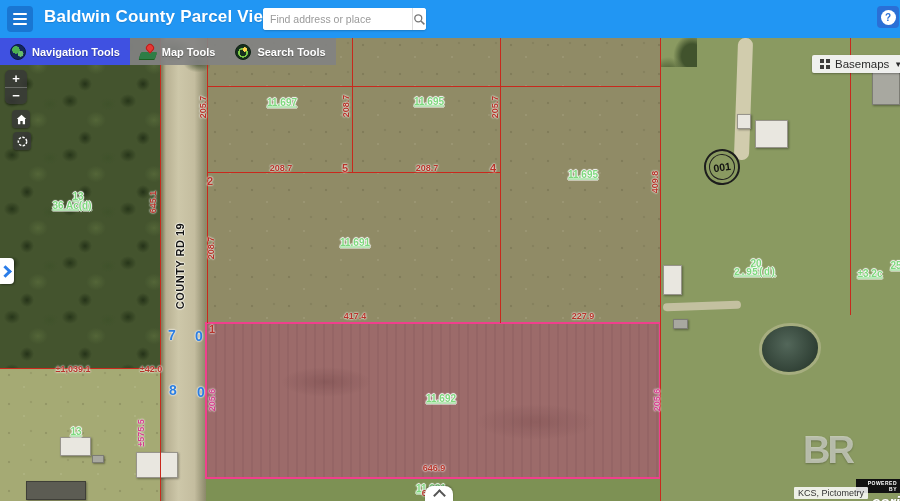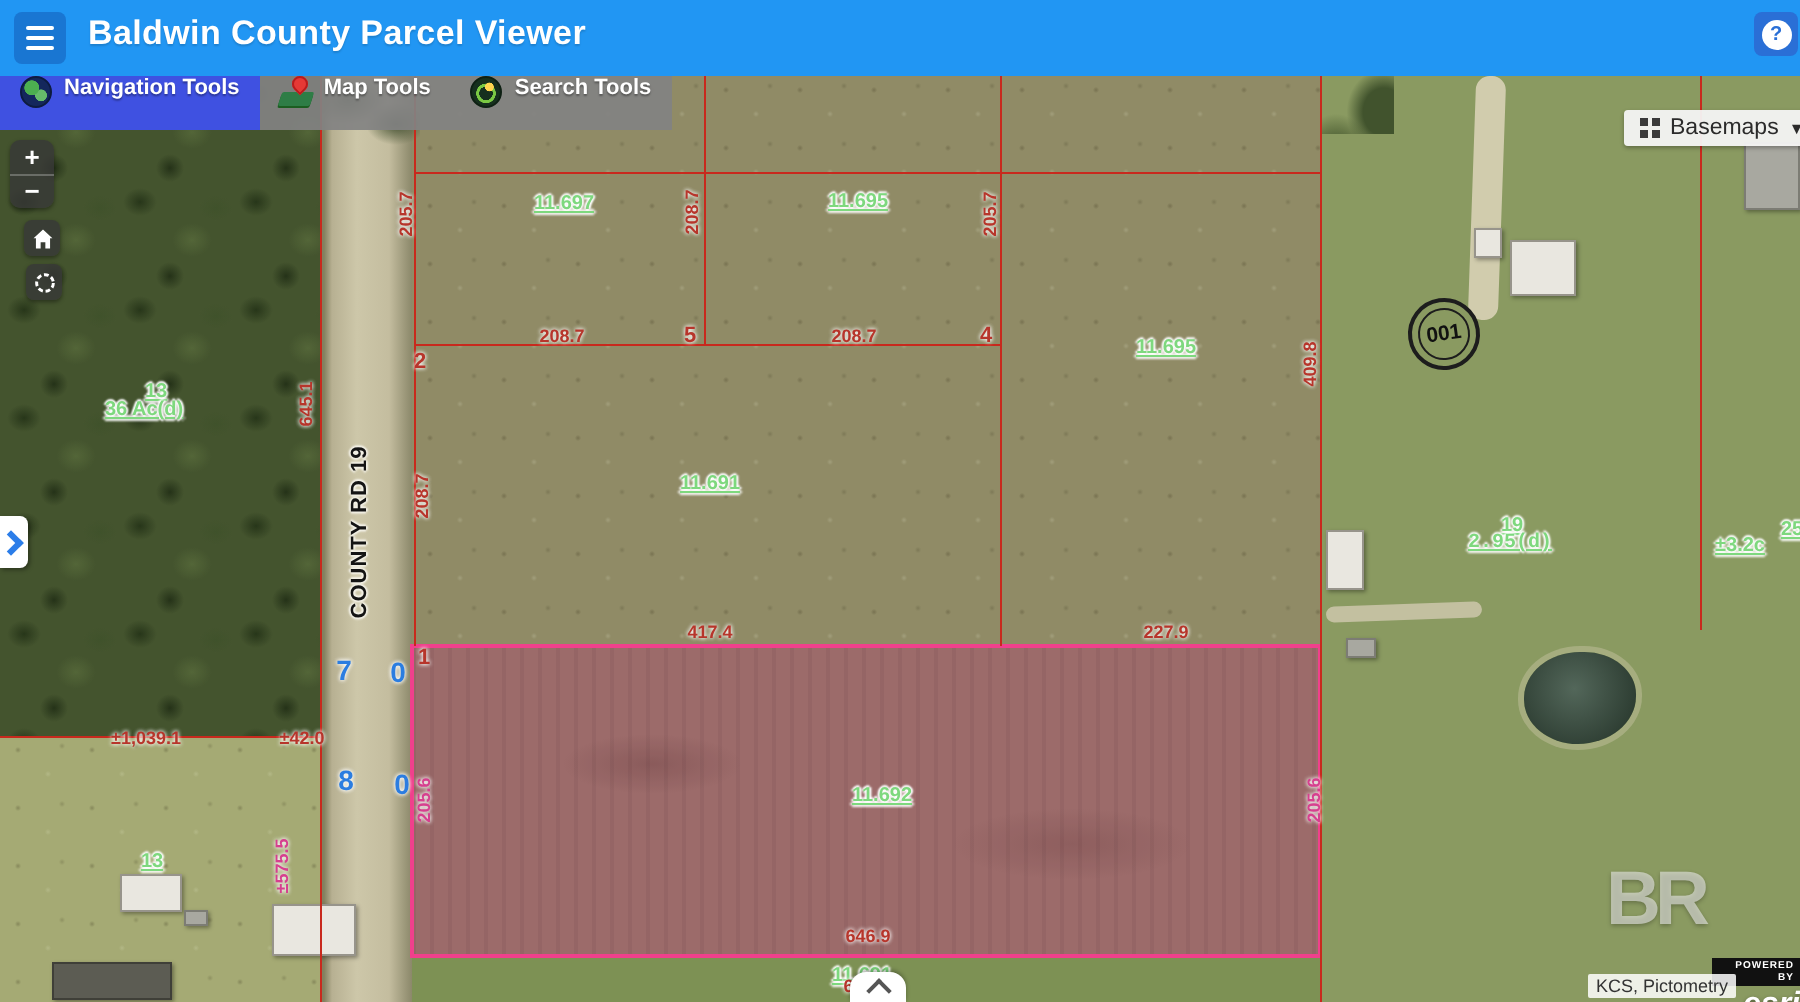--- a/index.html
+++ b/index.html
@@ -20,21 +20,21 @@
   .searchbox input::placeholder{color:#9a9a9a;}
   .search-btn{width:26px;border:0;border-left:1px solid #ddd;background:#fff;border-radius:0 3px 3px 0;
               cursor:pointer;display:flex;align-items:center;justify-content:center;padding:0;}
   .help-btn{position:absolute;left:877px;top:6px;width:22px;height:22px;border:0;border-radius:4px;
             background:#2a6fd6;cursor:pointer;display:flex;align-items:center;justify-content:center;padding:0;}
   .help-circle{width:15px;height:15px;border-radius:50%;background:#fff;color:#2a6fd6;font-size:10px;
                font-weight:bold;display:flex;align-items:center;justify-content:center;}
 
   
   .toolbar{position:absolute;left:0;top:38px;display:flex;z-index:19;}
-  .tool-btn{height:27px;border:0;display:flex;gap:6px;padding:0 10px;cursor:pointer;
+  .tool-btn{height:27px;border:0;display:flex;align-items:center;gap:6px;padding:0 10px;cursor:pointer;
             color:#fff;font-size:11px;font-weight:bold;font-family:"Liberation Sans",sans-serif;
             background:rgba(130,130,130,.92);text-shadow:0 1px 1px rgba(0,0,0,.35);}
   .tool-btn.active{background:#3f51e1;}
   .tico{width:16px;height:16px;border-radius:50%;flex:0 0 auto;}
   .tico.globe{background:radial-gradient(circle at 35% 35%,#4caf50 0 28%,transparent 30%),
               radial-gradient(circle at 68% 62%,#66bb6a 0 22%,transparent 24%),#14275c;
               border:1px solid #0d1b3f;box-sizing:border-box;}
   .tico.sglobe{background:radial-gradient(circle at 62% 32%,#ffd54f 0 16%,transparent 18%),
                radial-gradient(circle at 50% 55%,transparent 0 32%,#7ac943 33% 46%,transparent 48%),#16301e;
                border:1px solid #0e2013;box-sizing:border-box;}
@@ -203,21 +203,21 @@
   <div id="ann-layer">
       <div class="ann parcel-link" style="left: 282px; top: 102px; transform: translate(-50%, -50%);">11.697</div>
       <div class="ann parcel-link" style="left: 429px; top: 101px; transform: translate(-50%, -50%);">11.695</div>
       <div class="ann parcel-link" style="left: 583px; top: 174px; transform: translate(-50%, -50%);">11.695</div>
       <div class="ann parcel-link" style="left: 355px; top: 242px; transform: translate(-50%, -50%);">11.691</div>
       <div class="ann parcel-link" style="left: 441px; top: 398px; transform: translate(-50%, -50%);">11.692</div>
       <div class="ann parcel-link" style="left: 431px; top: 488px; transform: translate(-50%, -50%);">11.691</div>
       <div class="ann parcel-link" style="left: 78px; top: 196px; transform: translate(-50%, -50%);">13</div>
       <div class="ann parcel-link" style="left: 72px; top: 205px; transform: translate(-50%, -50%);">36 Ac(d)</div>
       <div class="ann parcel-link" style="left: 76px; top: 431px; transform: translate(-50%, -50%);">13</div>
-      <div class="ann parcel-link" style="left: 756px; top: 263px; transform: translate(-50%, -50%);">19</div>
+      <div class="ann parcel-link" style="left: 756px; top: 263px; transform: translate(-50%, -50%);">20</div>
       <div class="ann parcel-link" style="left: 755px; top: 272px; transform: translate(-50%, -50%); font-family: Liberation Mono, monospace;">2.95(d)</div>
       <div class="ann parcel-link" style="left: 896px; top: 265px; transform: translate(-50%, -50%);">25</div>
       <div class="ann parcel-link" style="left: 870px; top: 273px; transform: translate(-50%, -50%);">±3.2c</div>
       <div class="ann dim" style="left: 203px; top: 107px; transform: translate(-50%, -50%) rotate(-90deg);">205.7</div>
       <div class="ann dim" style="left: 346px; top: 106px; transform: translate(-50%, -50%) rotate(-90deg);">208.7</div>
       <div class="ann dim" style="left: 495px; top: 107px; transform: translate(-50%, -50%) rotate(-90deg);">205.7</div>
       <div class="ann dim" style="left: 281px; top: 168px; transform: translate(-50%, -50%);">208.7</div>
       <div class="ann dim big" style="left: 345px; top: 168px; transform: translate(-50%, -50%);">5</div>
       <div class="ann dim" style="left: 427px; top: 168px; transform: translate(-50%, -50%);">208.7</div>
       <div class="ann dim big" style="left: 493px; top: 168px; transform: translate(-50%, -50%);">4</div>
@@ -244,20 +244,29 @@
 
   <div class="marker-001">
     <span class="inner">001</span>
   </div>
 
   <header class="hdr">
     <button class="menu-btn">
       <span><i></i><i></i><i></i></span>
     </button>
     <h1 class="app-title">Baldwin County Parcel Viewer</h1>
+    <div class="searchbox">
+      <input type="text" placeholder="Find address or place" style="">
+      <button class="search-btn">
+        <svg width="13" height="13" viewBox="0 0 16 16">
+          <circle cx="6.5" cy="6.5" r="4.3" fill="none" stroke="#777" stroke-width="1.6"></circle>
+          <line x1="9.8" y1="9.8" x2="14" y2="14" stroke="#777" stroke-width="1.8"></line>
+        </svg>
+      </button>
+    </div>
     <button class="help-btn">
       <span class="help-circle">?</span>
     </button>
   </header>
 
   <nav class="toolbar">
     <button class="tool-btn active">
       <span class="tico globe"></span>
       <span>Navigation Tools</span>
     </button>

